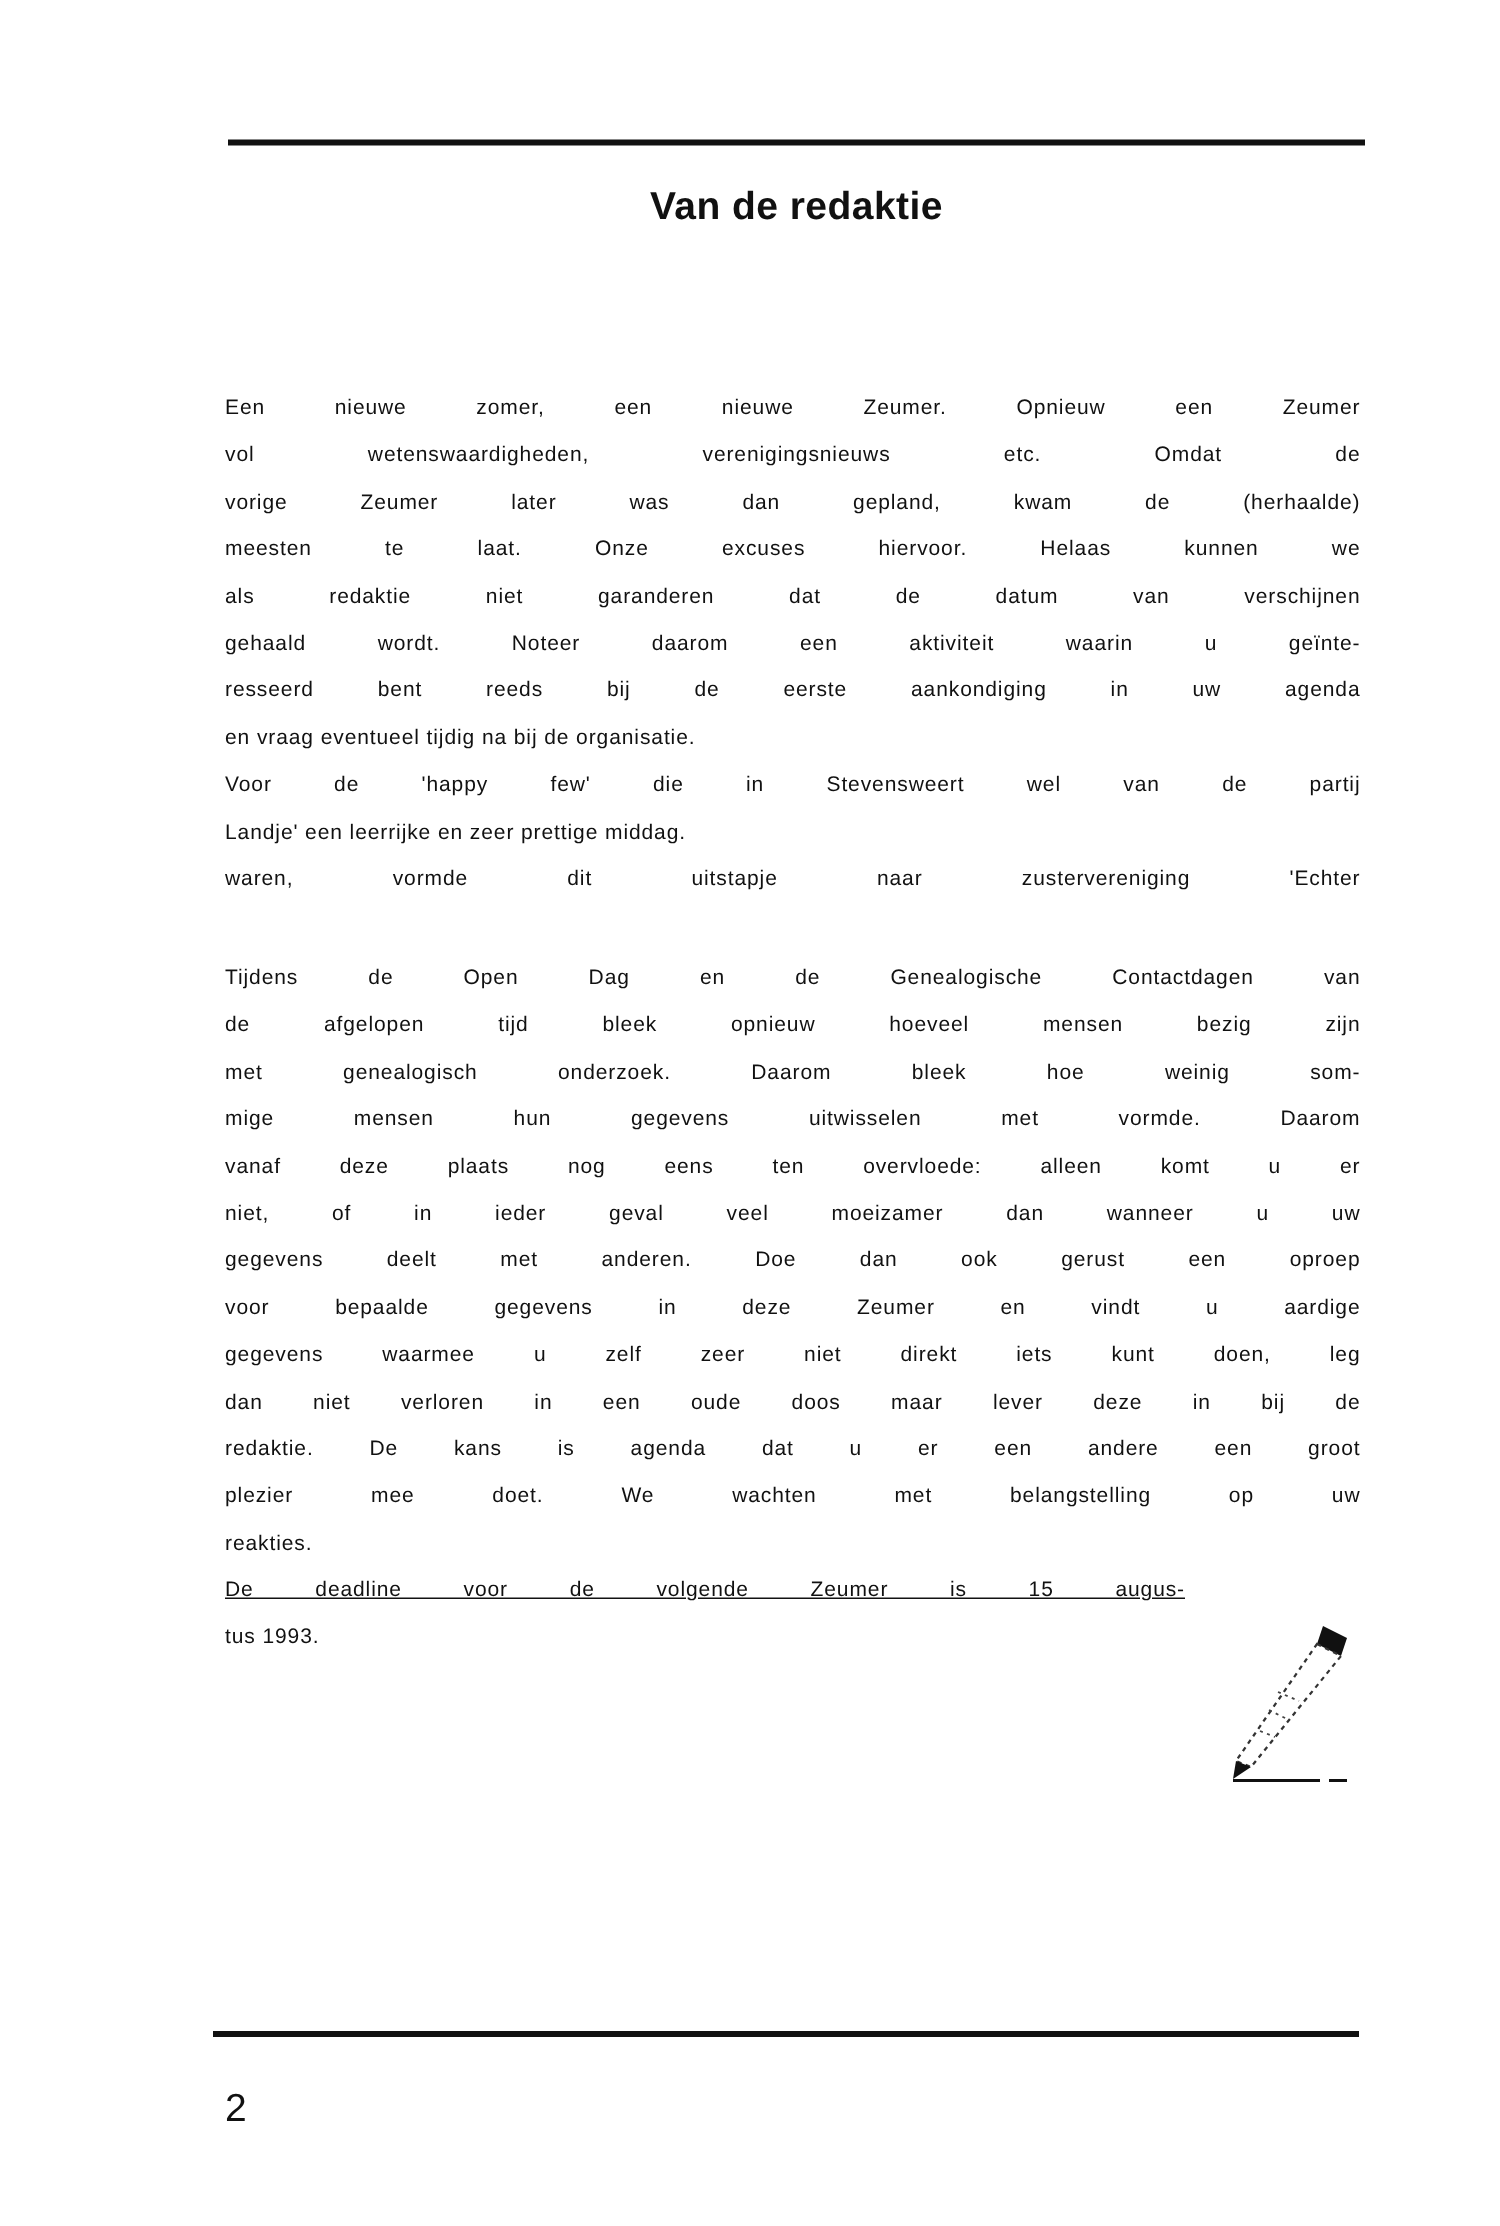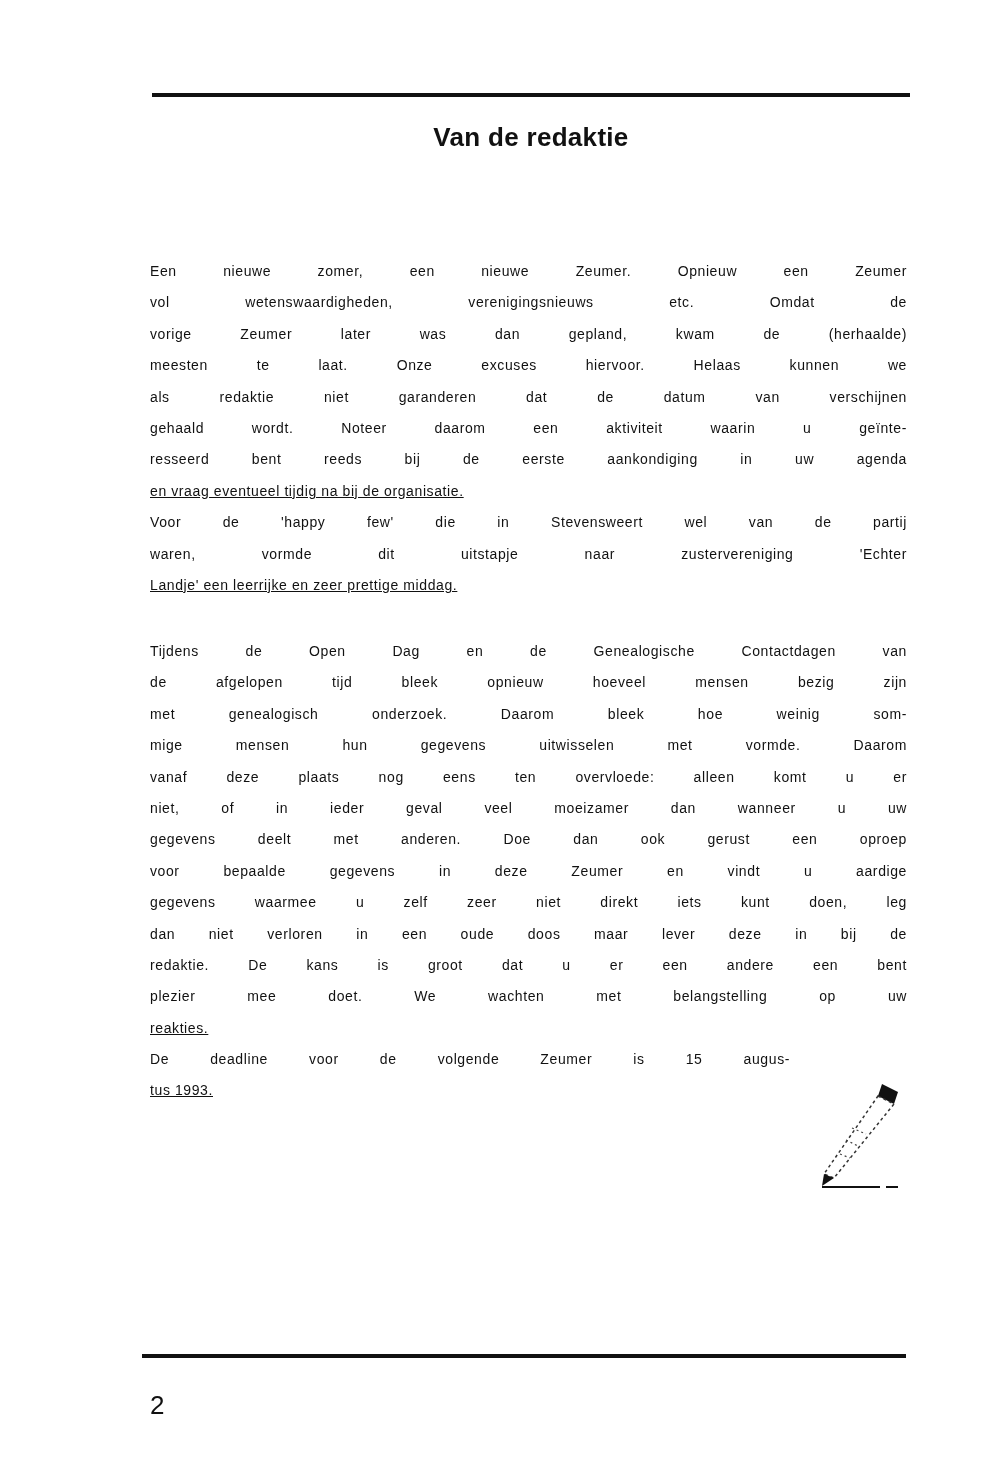--- a/index.html
+++ b/index.html
@@ -51,25 +51,24 @@
     }
     .line {
       display: block;
       white-space: nowrap;
       text-align: justify;
       text-align-last: justify;
       height: 31.4px;
     }
     .line.last {
       text-align-last: left;
-      text-decoration: underline;
     }
     #para-1 { top: 256px; }
     #para-2 { top: 636px; }
-    .short-line { width: 640px; }
+    .short-line { width: 640px; text-decoration: underline; }
     .page-number {
       position: absolute;
       left: 150px;
       top: 1390px;
       font-size: 26px;
       margin: 0;
     }
     .pencil {
       position: absolute;
       left: 812px;
@@ -88,36 +87,36 @@
 <div class="body-text" id="para-1">
   <span class="line">Een nieuwe zomer, een nieuwe Zeumer. Opnieuw een Zeumer</span>
   <span class="line">vol wetenswaardigheden, verenigingsnieuws etc. Omdat de</span>
   <span class="line">vorige Zeumer later was dan gepland, kwam de (herhaalde)</span>
   <span class="line">meesten te laat. Onze excuses hiervoor. Helaas kunnen we</span>
   <span class="line">als redaktie niet garanderen dat de datum van verschijnen</span>
   <span class="line">gehaald wordt. Noteer daarom een aktiviteit waarin u geïnte-</span>
   <span class="line">resseerd bent reeds bij de eerste aankondiging in uw agenda</span>
   <span class="line last">en vraag eventueel tijdig na bij de organisatie.</span>
   <span class="line">Voor de 'happy few' die in Stevensweert wel van de partij</span>
+  <span class="line last">Landje' een leerrijke en zeer prettige middag.</span>
   <span class="line">waren, vormde dit uitstapje naar zustervereniging 'Echter</span>
-  <span class="line last">Landje' een leerrijke en zeer prettige middag.</span>
 </div>
 
 <div class="body-text" id="para-2">
   <span class="line">Tijdens de Open Dag en de Genealogische Contactdagen van</span>
   <span class="line">de afgelopen tijd bleek opnieuw hoeveel mensen bezig zijn</span>
   <span class="line">met genealogisch onderzoek. Daarom bleek hoe weinig som-</span>
   <span class="line">mige mensen hun gegevens uitwisselen met vormde. Daarom</span>
   <span class="line">vanaf deze plaats nog eens ten overvloede: alleen komt u er</span>
   <span class="line">niet, of in ieder geval veel moeizamer dan wanneer u uw</span>
   <span class="line">gegevens deelt met anderen. Doe dan ook gerust een oproep</span>
   <span class="line">voor bepaalde gegevens in deze Zeumer en vindt u aardige</span>
   <span class="line">gegevens waarmee u zelf zeer niet direkt iets kunt doen, leg</span>
   <span class="line">dan niet verloren in een oude doos maar lever deze in bij de</span>
-  <span class="line">redaktie. De kans is groot dat u er een andere een bent</span>
+  <span class="line">redaktie. De kans is agenda dat u er een andere een groot</span>
   <span class="line">plezier mee doet. We wachten met belangstelling op uw</span>
   <span class="line last">reakties.</span>
   <span class="line short-line">De deadline voor de volgende Zeumer is 15 augus-</span>
   <span class="line last">tus 1993.</span>
 </div>
 
 <svg class="pencil" viewBox="0 0 100 116">
   <path d="M70 6 L86 14 L82 26 L66 18 Z" fill="#111"></path>
   <path d="M66 18 L82 26 L22 100 L12 96 Z" fill="none" stroke="#333" stroke-width="1.5" stroke-dasharray="3 3"></path>
   <path d="M40 50 L54 56 M34 62 L46 68 M28 76 L38 80" stroke="#444" stroke-width="1.2" stroke-dasharray="2 3"></path>

